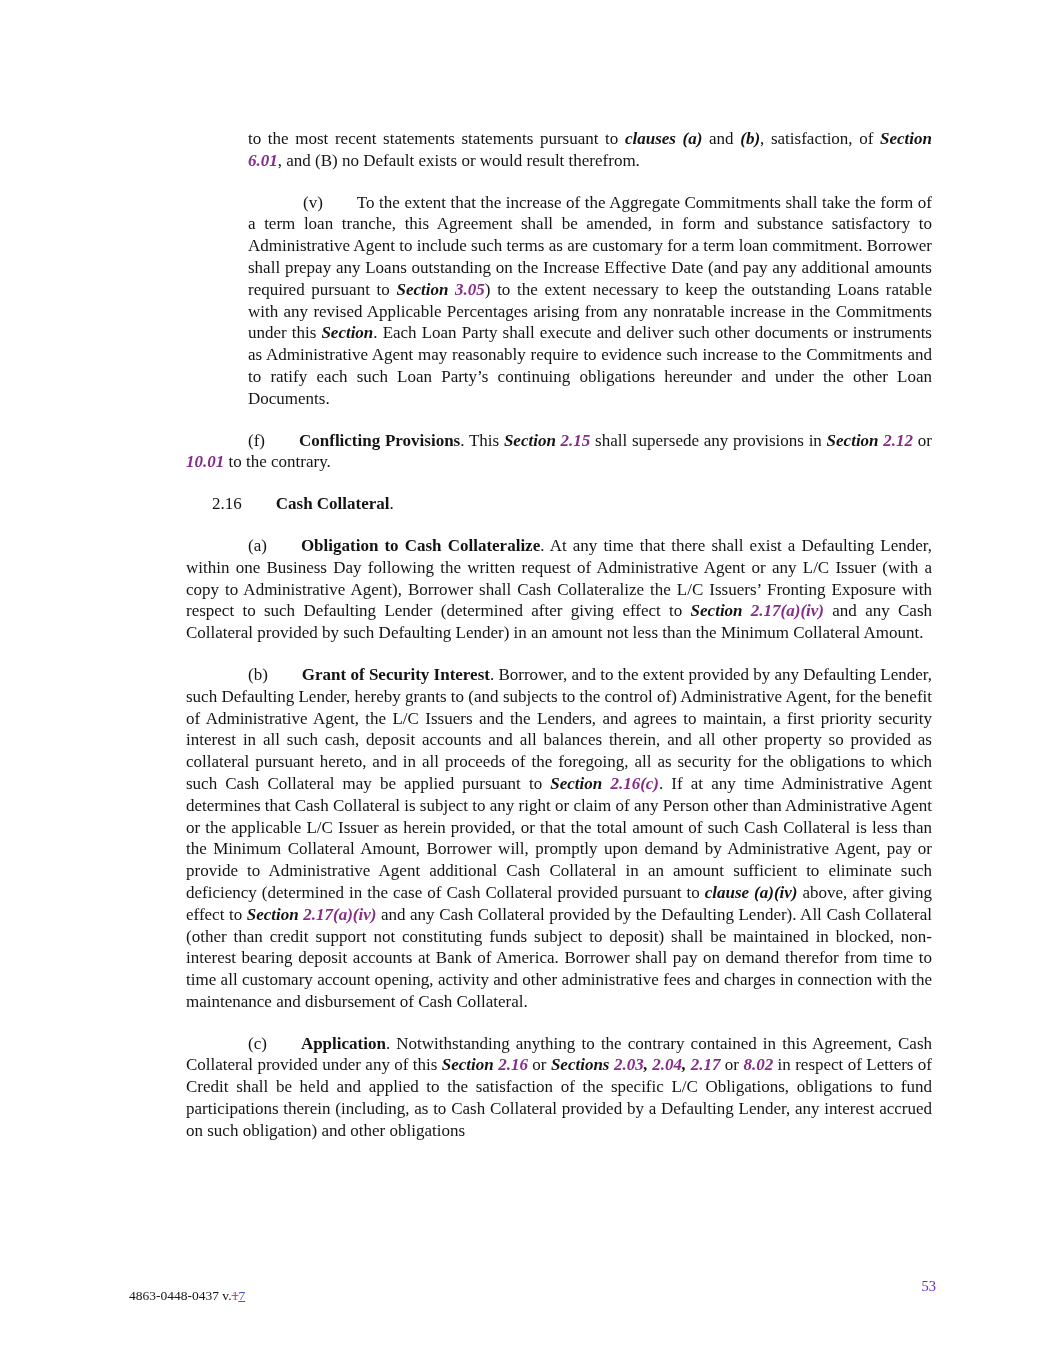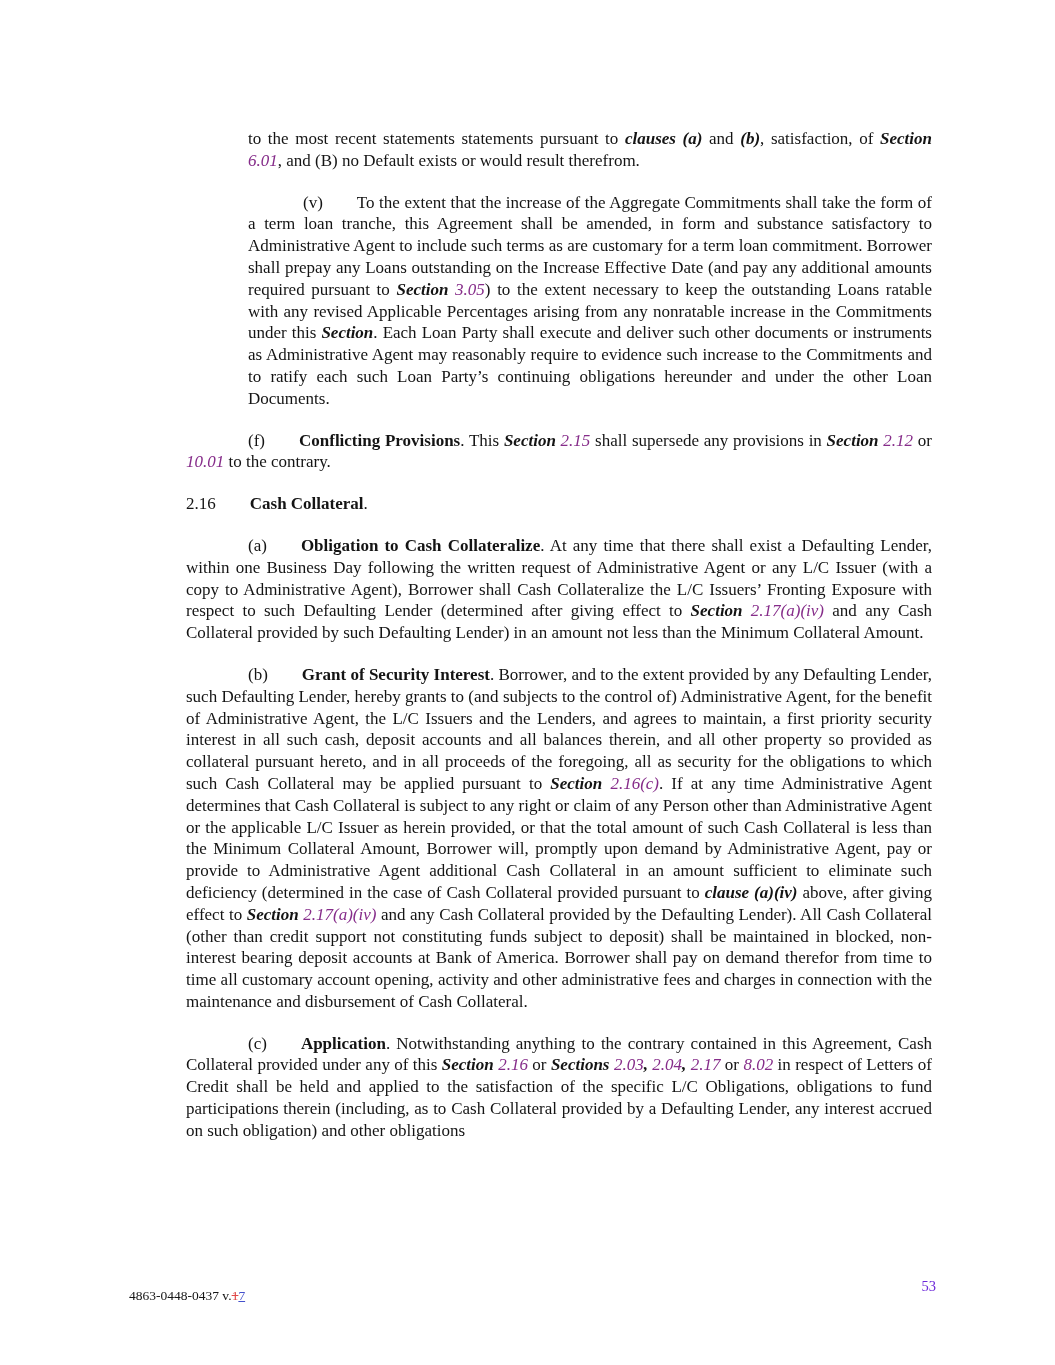--- a/index.html
+++ b/index.html
@@ -20,25 +20,25 @@
   }
   .para {
     margin: 0 0 20px 0;
     font-size: 17px;
     line-height: 21.8px;
     text-align: justify;
   }
   .p-block        { margin-left: 62px; }          
   .p-block-indent { margin-left: 62px; text-indent: 55px; }
   .p-indent       { text-indent: 62px; }
-  .p-heading      { text-indent: 0; }
+  .p-heading      { text-indent: 0; margin-left: 26px; }
   .r-t   { }
   .r-b   { font-weight: bold; }
   .r-bi  { font-weight: bold; font-style: italic; }
-  .r-ref { font-weight: normal; font-style: italic; color: var(--ref-color, #862d8a); }
+  .r-ref { font-weight: bold; font-style: italic; color: var(--ref-color, #862d8a); }
   .r-tab { display: inline-block; width: 34px; }
   .footer-left {
     position: absolute;
     left: 122px;
     top: 1288px;
     font-size: 13.5px;
     line-height: 16px;
     color: #141414;
     margin-left: 7px;
   }

